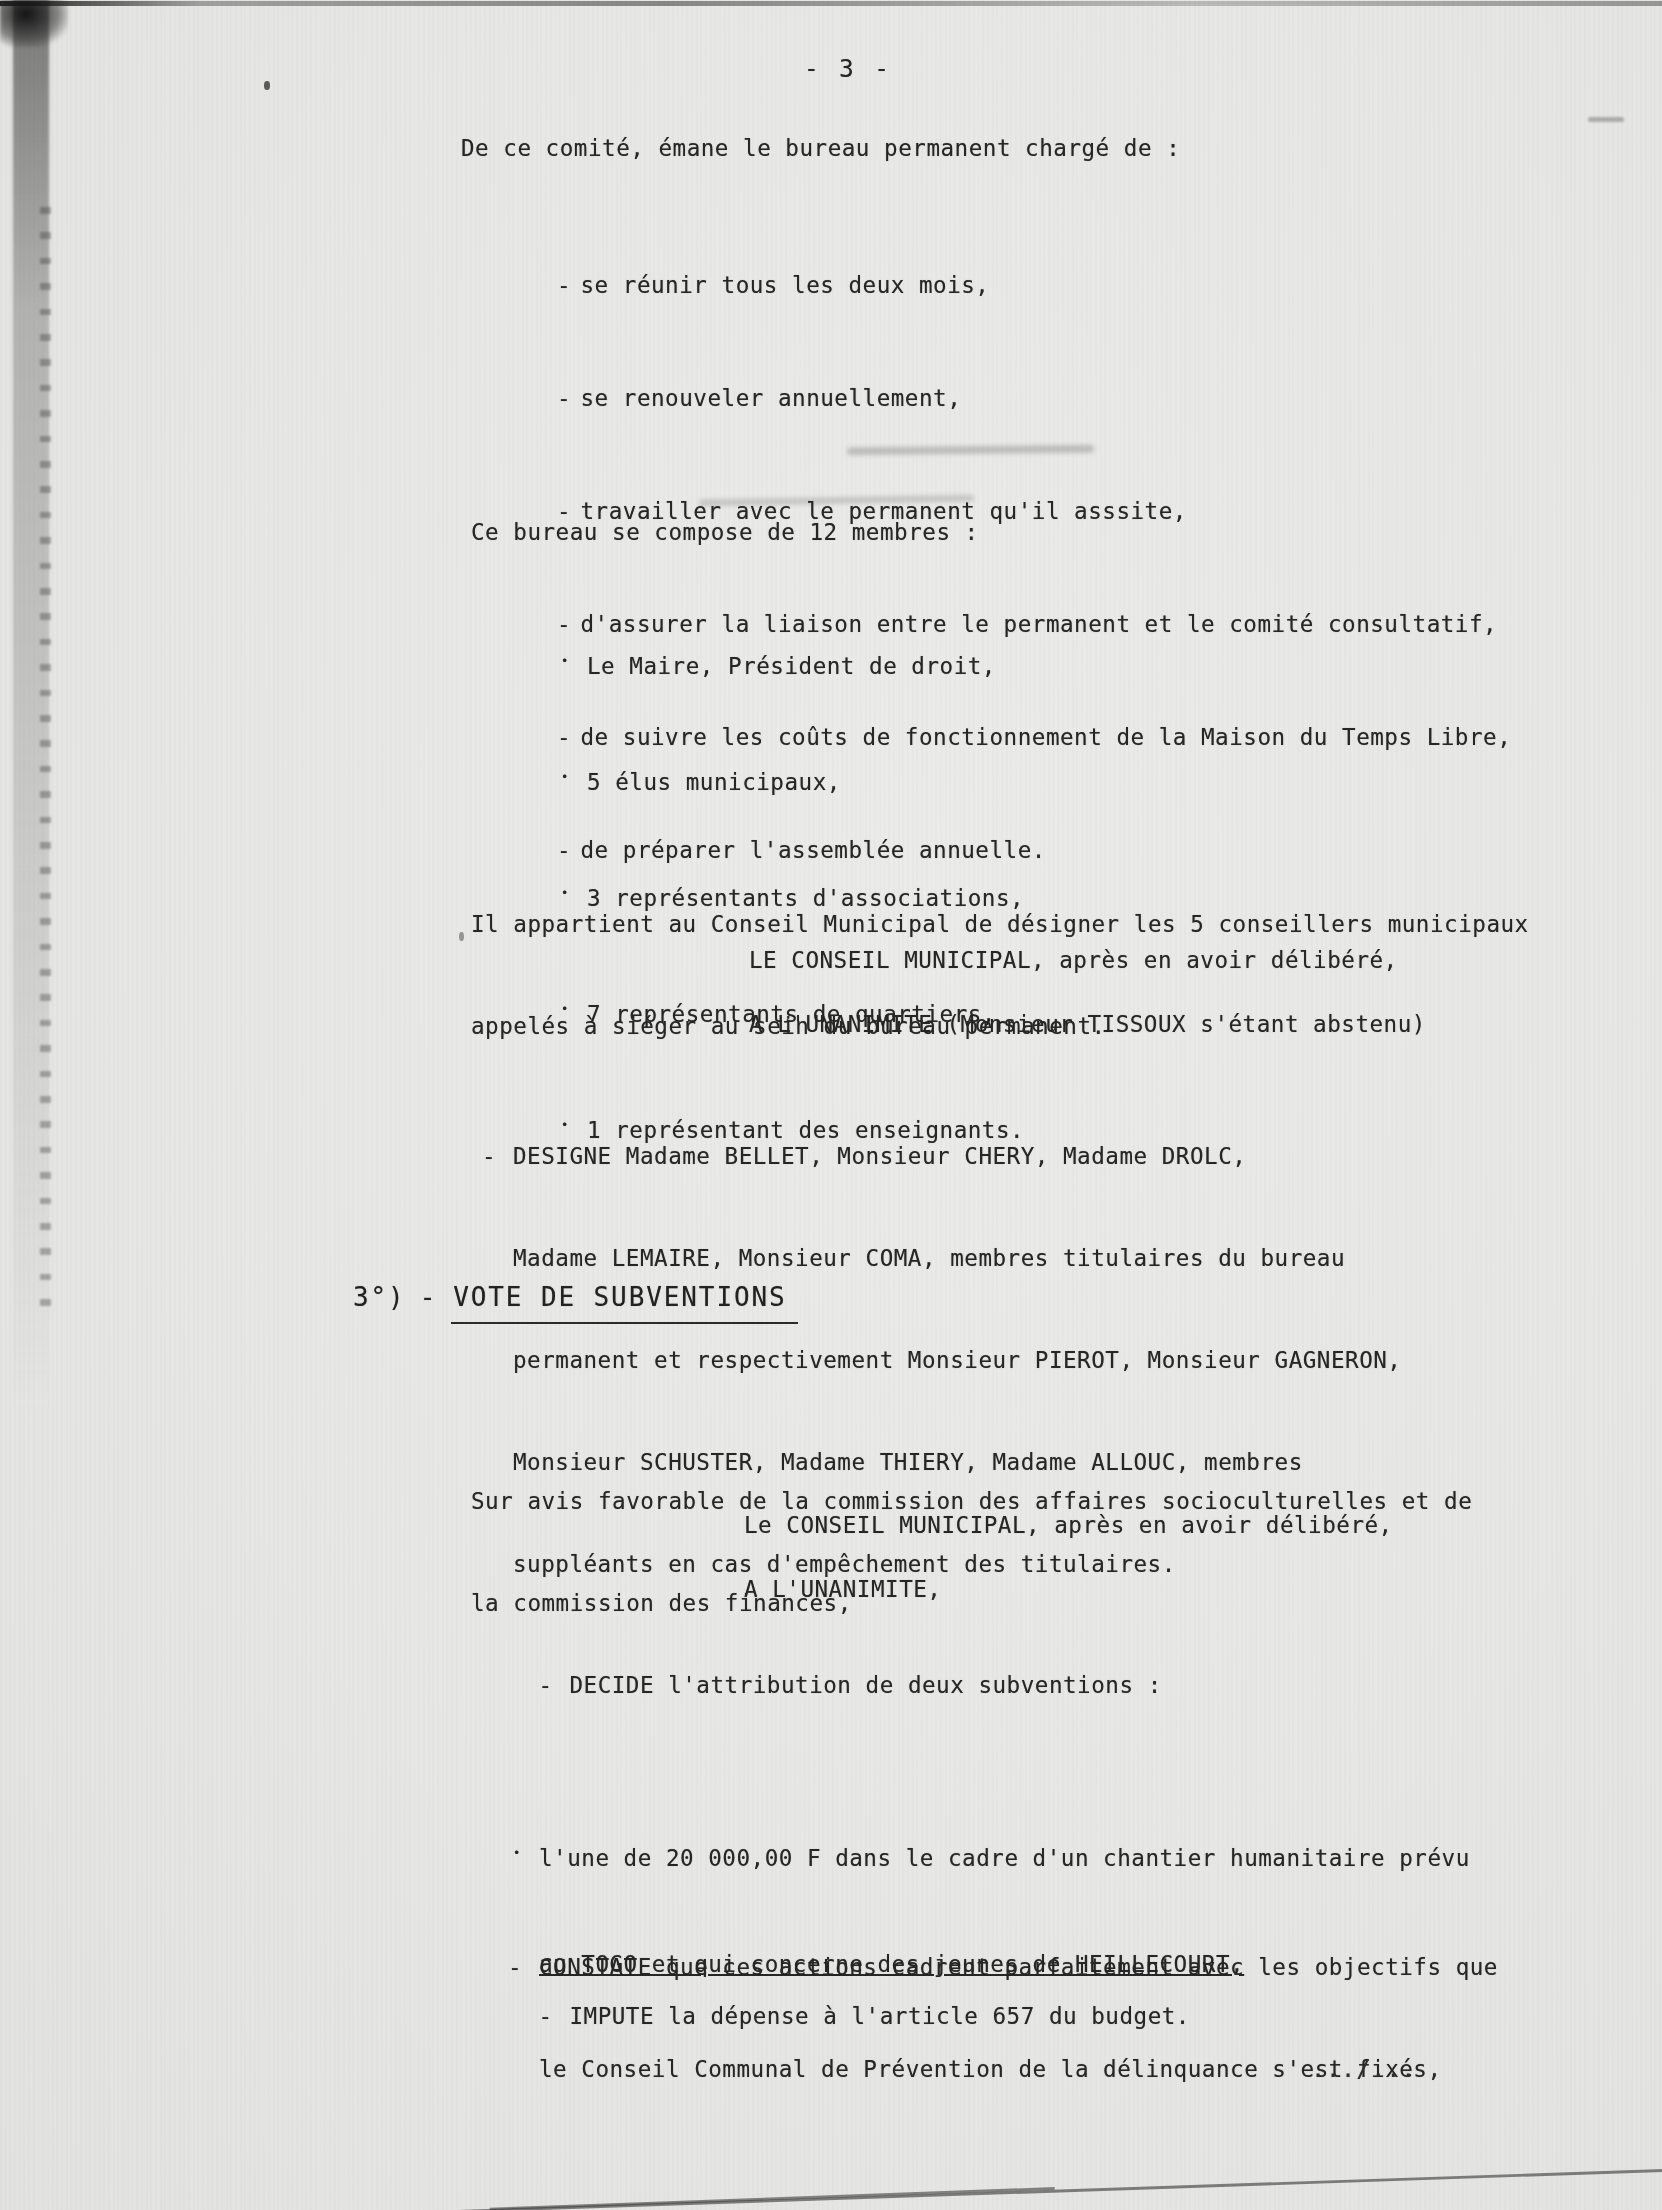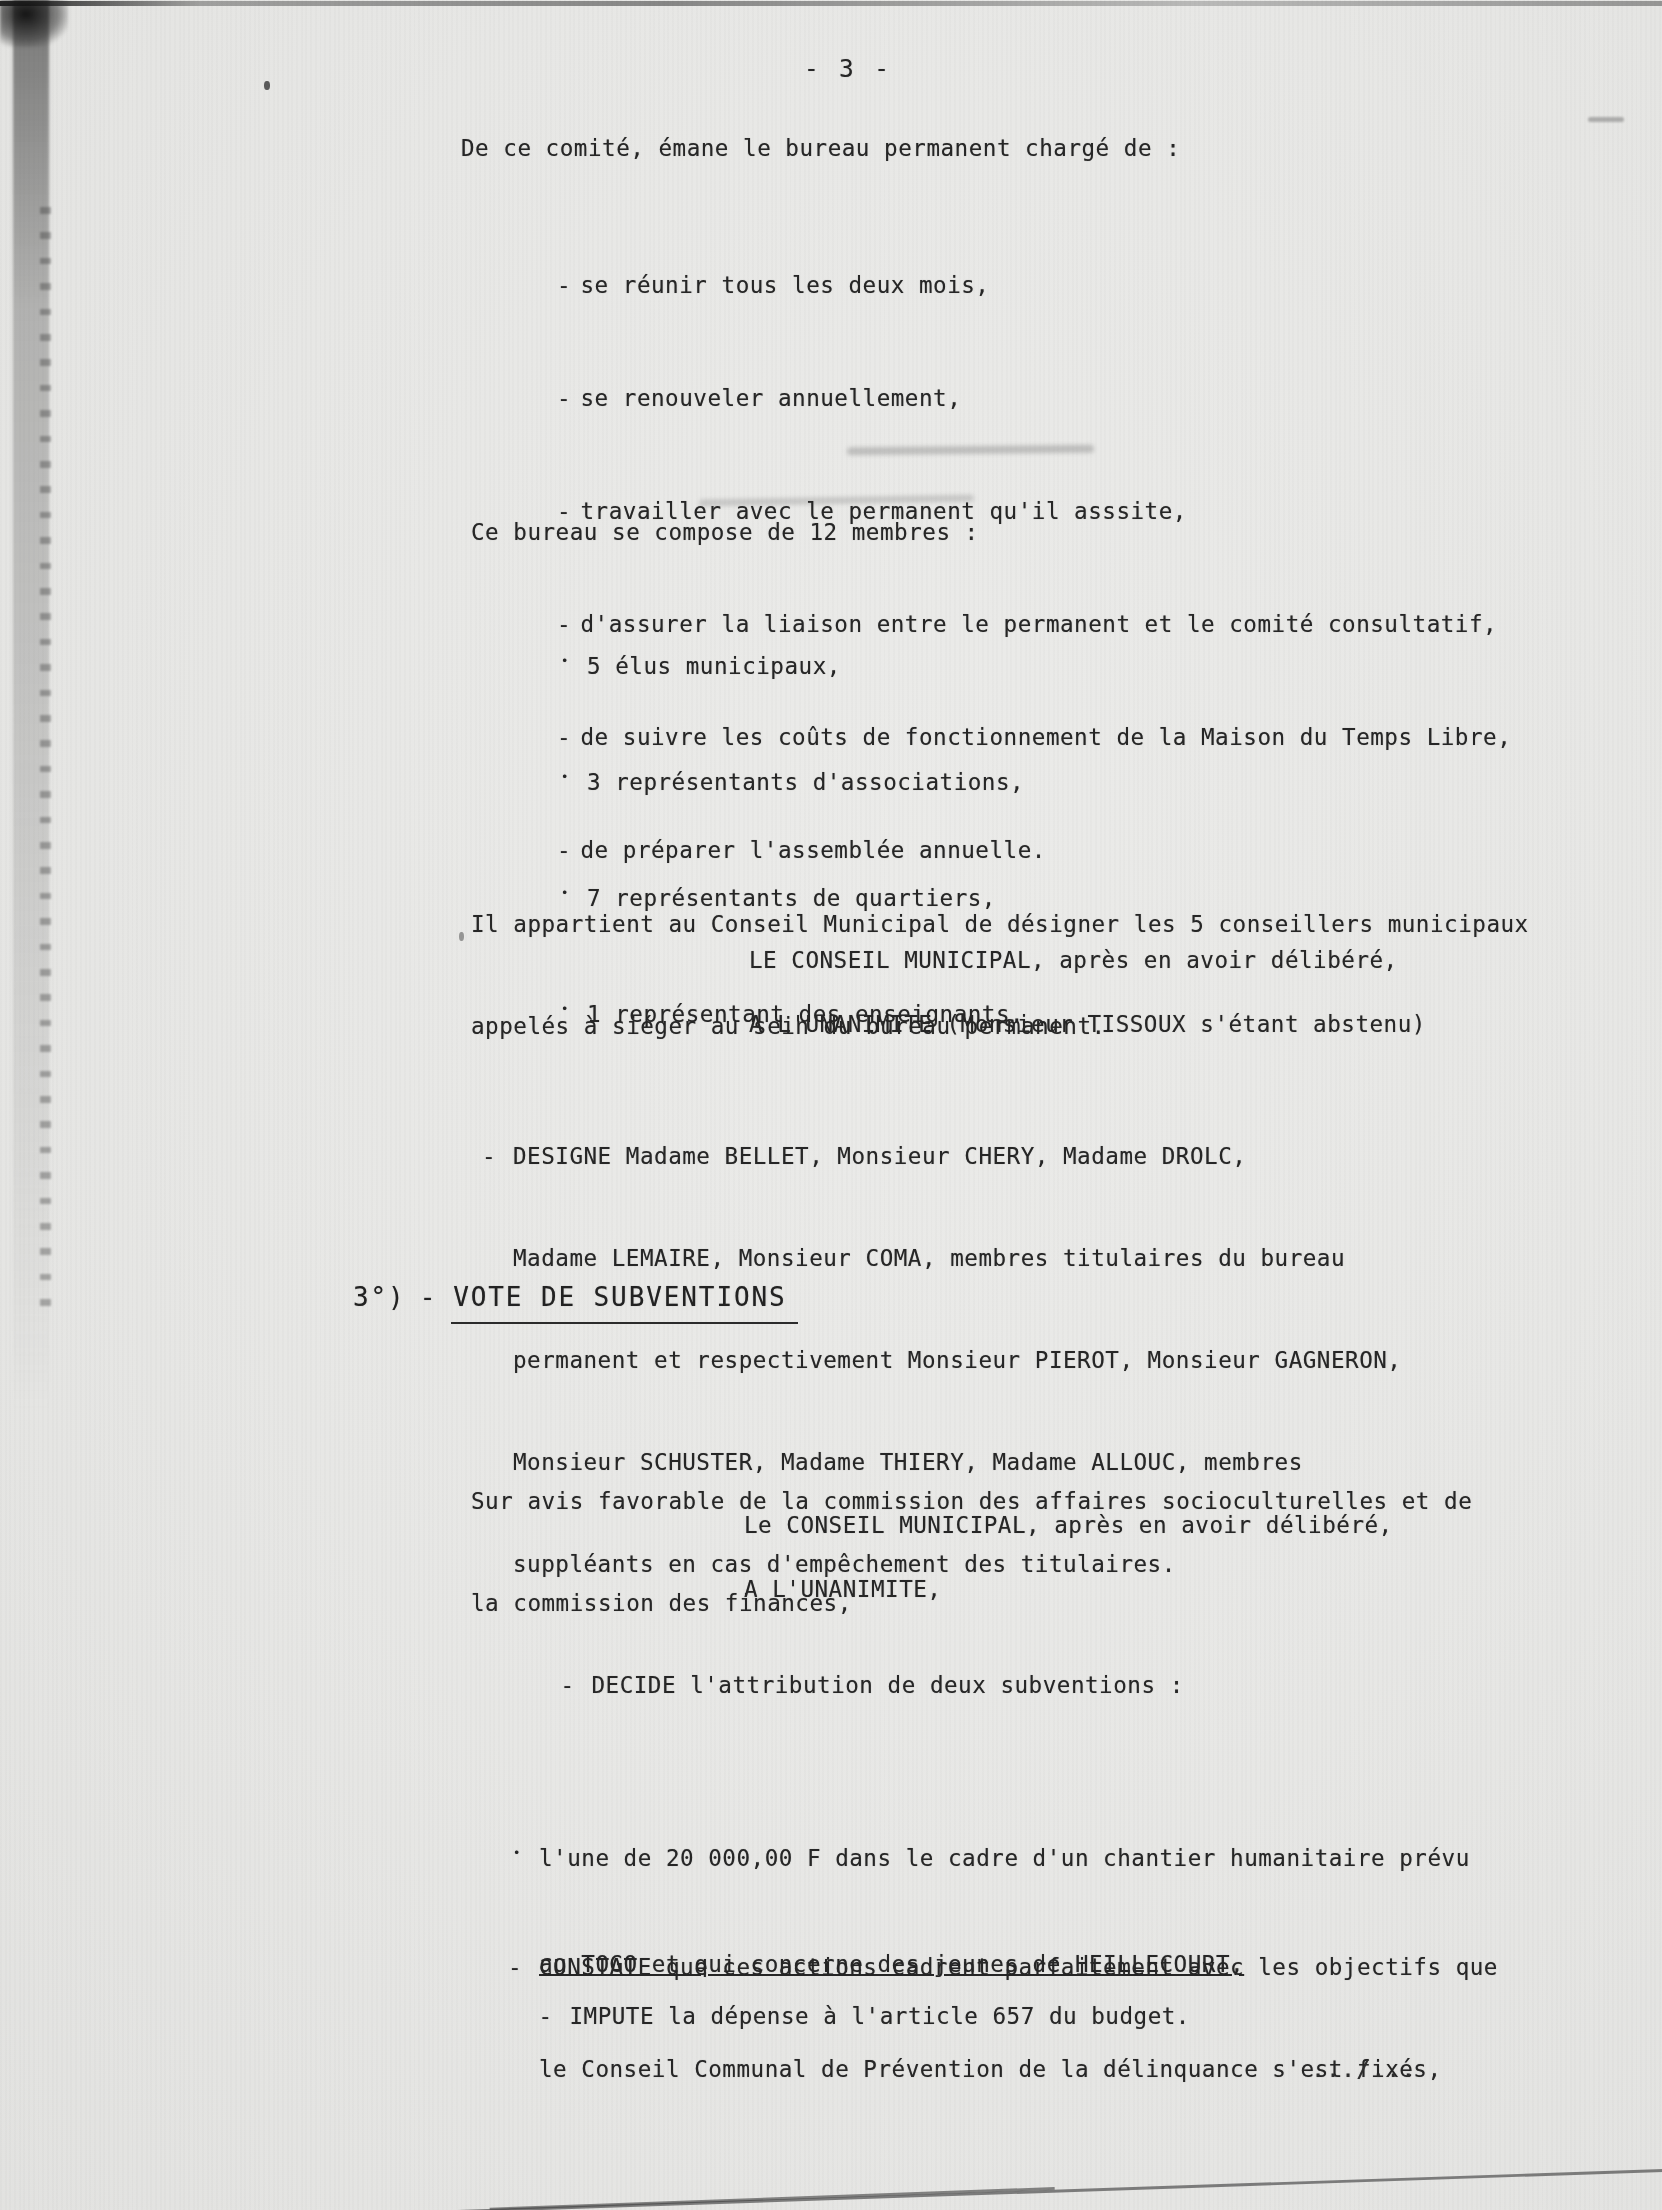--- a/index.html
+++ b/index.html
@@ -101,20 +101,21 @@
     <div class="li"><span class="mk w24">-</span><span>se renouveler annuellement,</span></div>
     <div class="li"><span class="mk w24">-</span><span>travailler avec le permanent qu'il asssite,</span></div>
     <div class="li"><span class="mk w24">-</span><span>d'assurer la liaison entre le permanent et le comité consultatif,</span></div>
     <div class="li"><span class="mk w24">-</span><span>de suivre les coûts de fonctionnement de la Maison du Temps Libre,</span></div>
     <div class="li"><span class="mk w24">-</span><span>de préparer l'assemblée annuelle.</span></div>
   </div>
 
   <div class="txt" style="left:471px; top:516px;">Ce bureau se compose de 12 membres :</div>
 
   <div class="txt members" style="left:561px; top:586px;">
+    <div class="li"><span class="mk w28"><span class="dotmk">•</span></span><span>Le Maire, Président de droit,</span></div>
     <div class="li"><span class="mk w28"><span class="dotmk">•</span></span><span>5 élus municipaux,</span></div>
     <div class="li"><span class="mk w28"><span class="dotmk">•</span></span><span>3 représentants d'associations,</span></div>
     <div class="li"><span class="mk w28"><span class="dotmk">•</span></span><span>7 représentants de quartiers,</span></div>
     <div class="li"><span class="mk w28"><span class="dotmk">•</span></span><span>1 représentant des enseignants.</span></div>
   </div>
 
   <div class="txt para" style="left:471px; top:839px;">
     <div>Il appartient au Conseil Municipal de désigner les 5 conseillers municipaux</div>
     <div>appelés à siéger au sein du bureau permanent.</div>
   </div>
@@ -137,21 +138,21 @@
   </div>
 
   <div class="txt para" style="left:471px; top:1416px;">
     <div>Sur avis favorable de la commission des affaires socioculturelles et de</div>
     <div>la commission des finances,</div>
   </div>
 
   <div class="txt" style="left:744px; top:1509px;">Le CONSEIL MUNICIPAL, après en avoir délibéré,</div>
   <div class="txt" style="left:744px; top:1573px;">A L'UNANIMITE,</div>
 
-  <div class="txt" style="left:504px; top:1637px;">
+  <div class="txt" style="left:482px; top:1637px;">
     <span class="mk w33">-</span><span>DECIDE l'attribution de deux subventions :</span>
   </div>
 
   <div class="txt para" style="left:513px; top:1705px;">
     <div class="grant">
       <div><span class="mk w28"><span class="dotmk">•</span></span><span>l'une de 20 000,00 F dans le cadre d'un chantier humanitaire prévu</span></div>
       <div style="margin-left:26px;text-decoration:underline;">au TOGO et qui concerne des jeunes de HEILLECOURT,</div>
     </div>
     <div class="grant">
       

